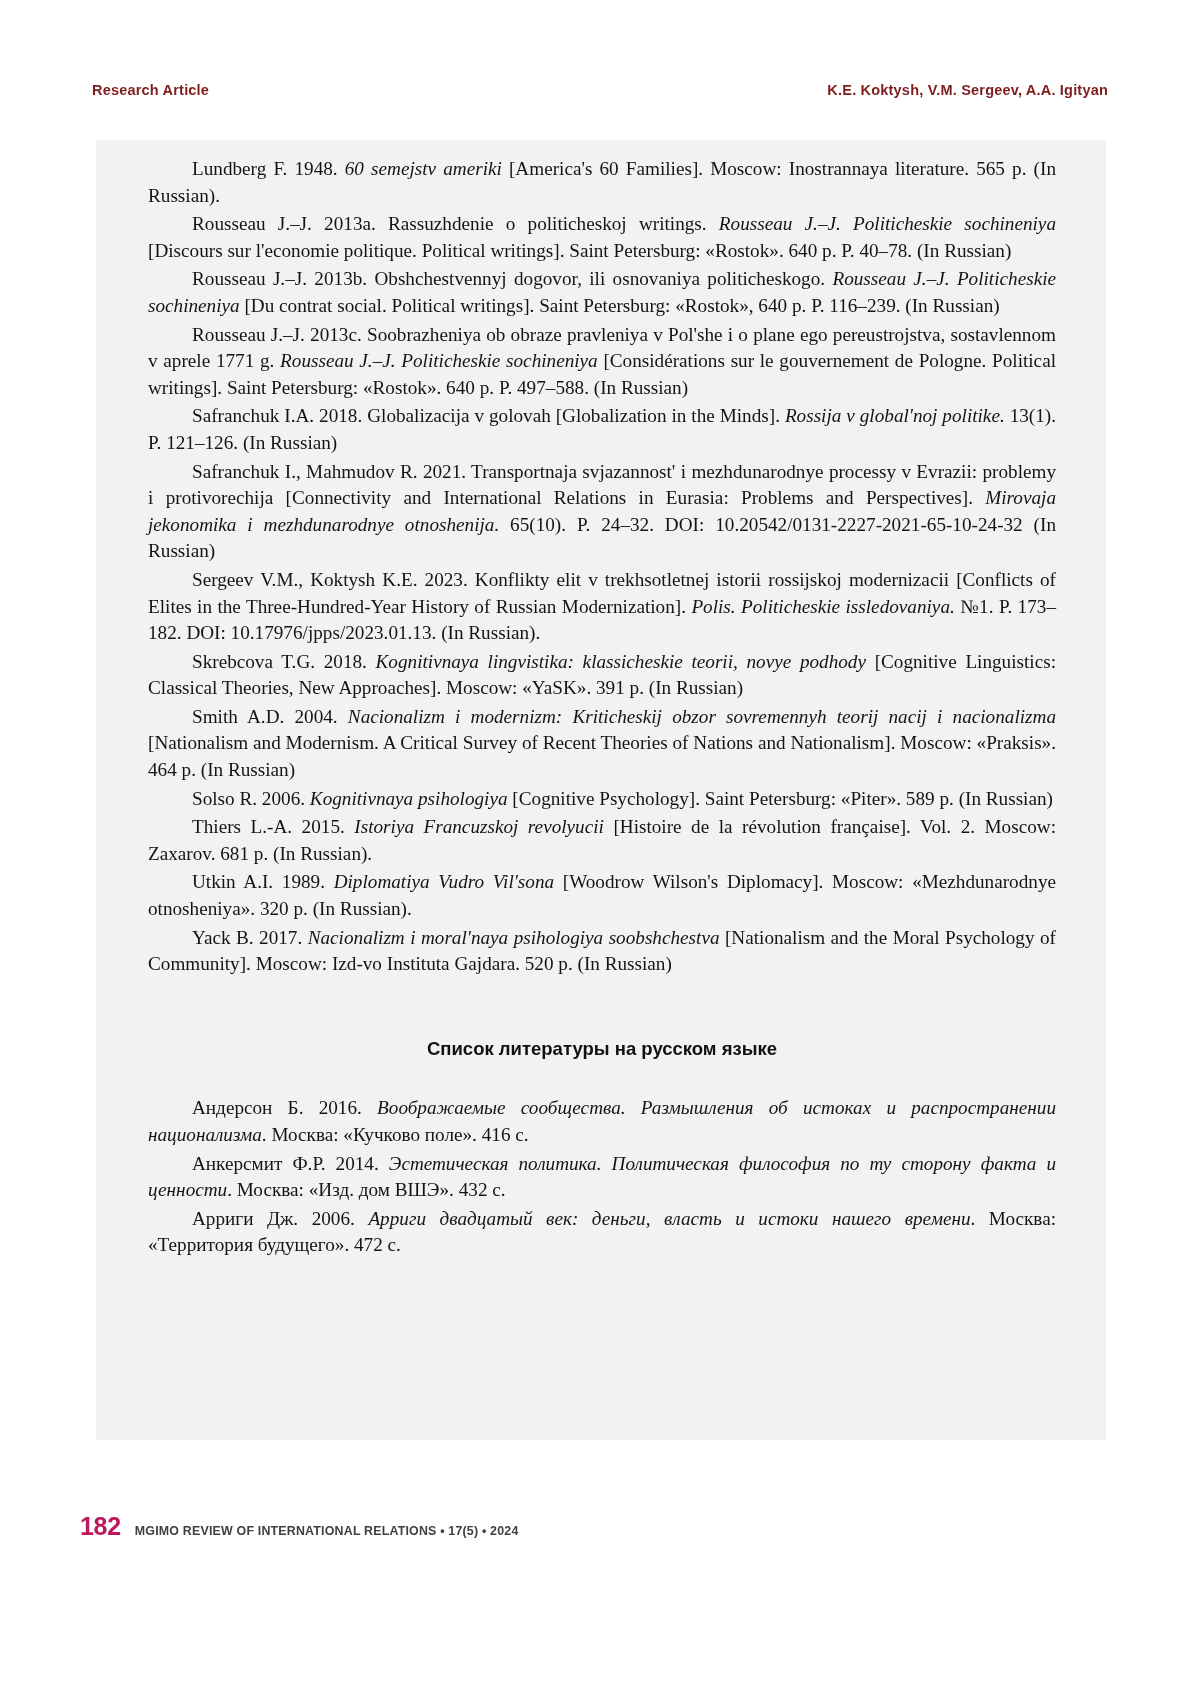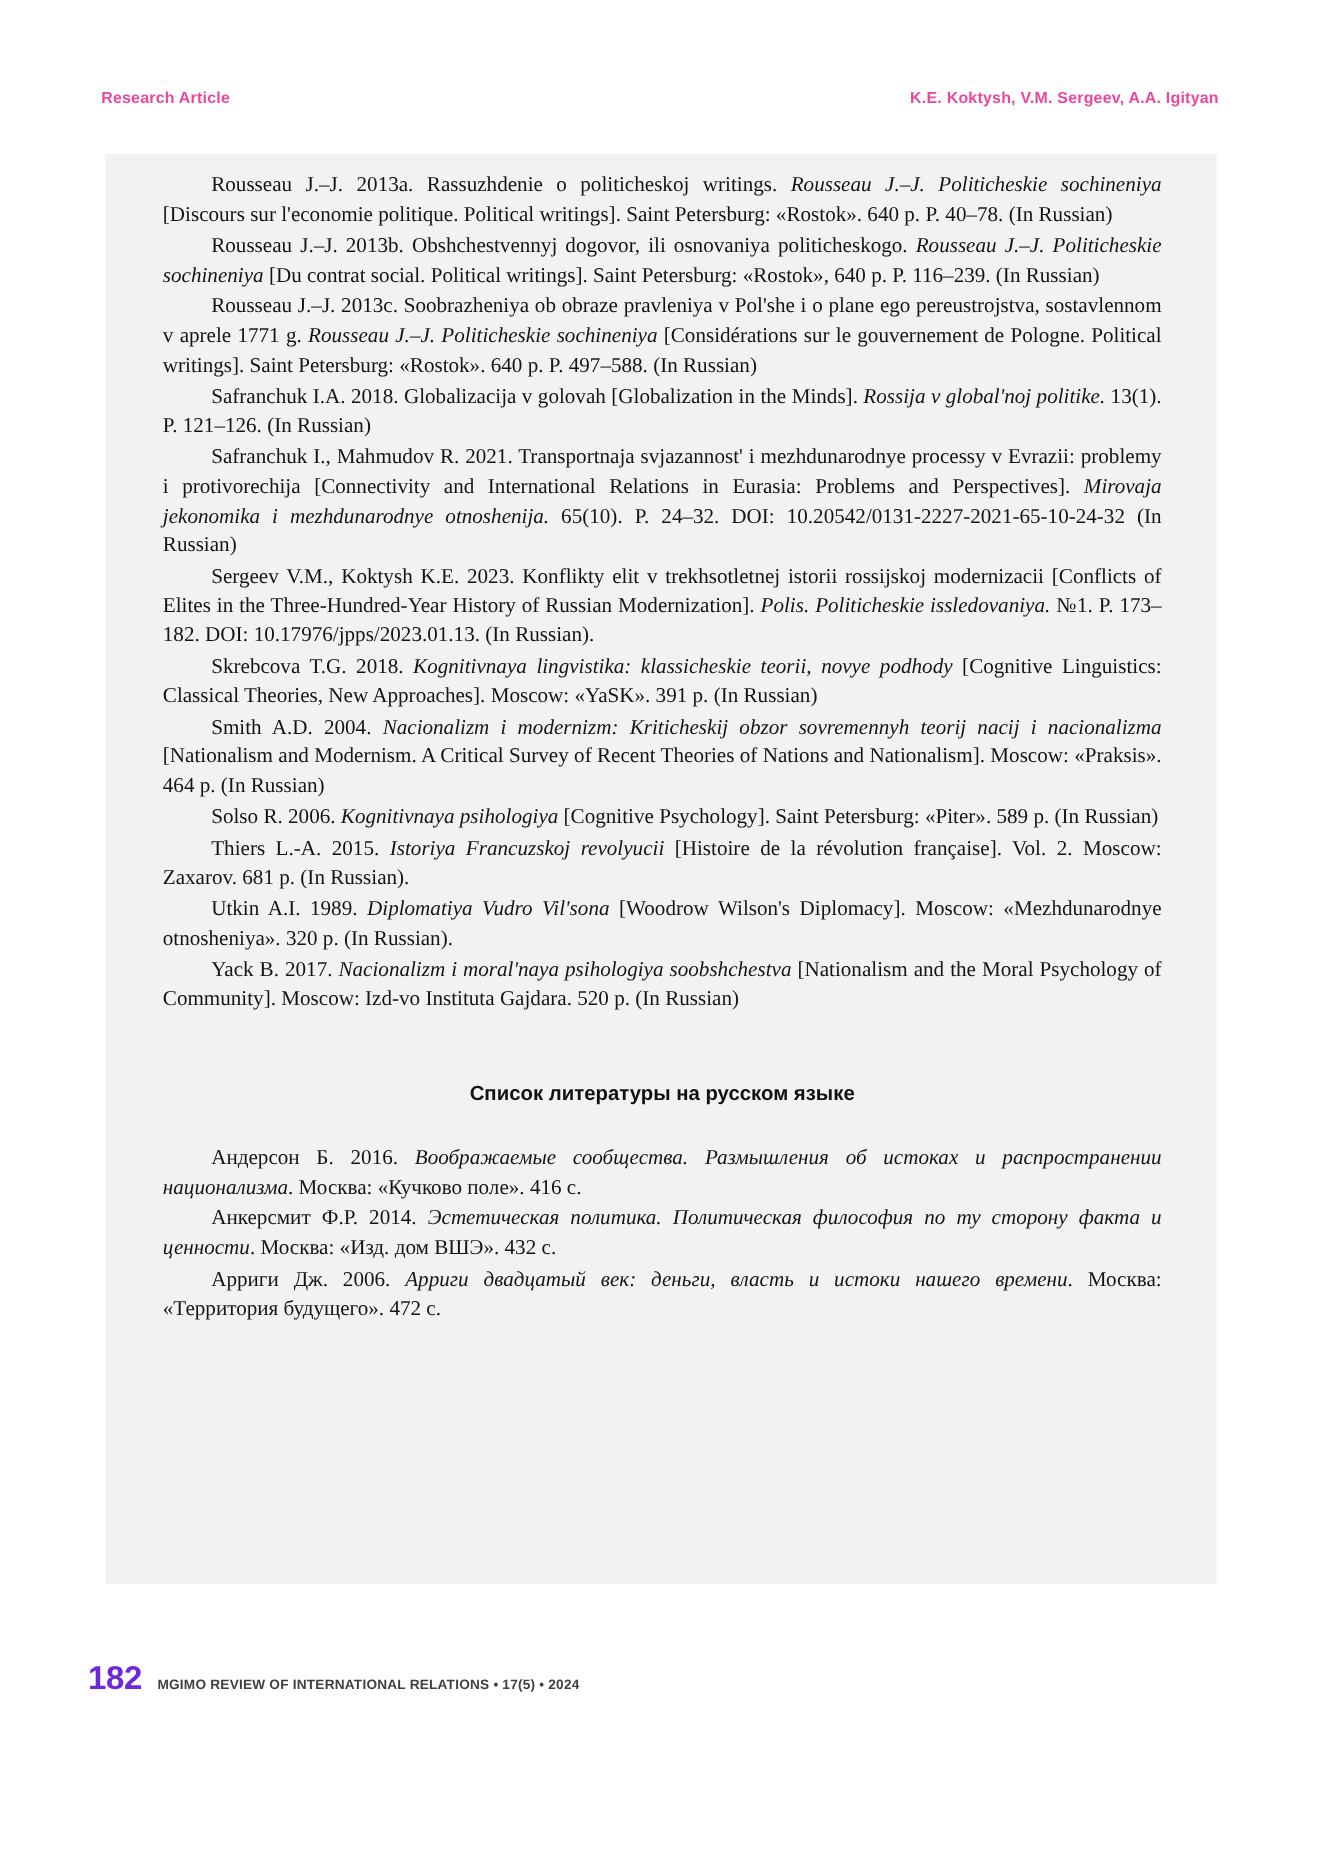--- a/index.html
+++ b/index.html
@@ -26,21 +26,21 @@
     left: 92px;
     top: 82px;
     width: 1016px;
     display: flex;
     justify-content: space-between;
     align-items: baseline;
     font-family: "Liberation Sans", sans-serif;
     font-size: 14.5px;
     font-weight: bold;
     letter-spacing: 0.2px;
-    color: #ec4899;
+    color: #7f1d1d;
   }
   .header .right {
     font-weight: bold;
   }
   .content-frame {
     position: absolute;
     left: 96px;
     top: 140px;
     width: 1010px;
     height: 1300px;
@@ -84,23 +84,23 @@
   .footer {
     position: absolute;
     left: 80px;
     top: 1488px;
     display: flex;
     align-items: baseline;
     gap: 14px;
     font-family: "Liberation Sans", sans-serif;
   }
   .footer .pageno {
-    font-size: 30px;
+    font-size: 25px;
     font-weight: bold;
-    color: #6d28d9;
+    color: #be185d;
     letter-spacing: -0.3px;
   }
   .footer .journal {
     font-size: 12.4px;
     font-weight: bold;
     letter-spacing: 0.2px;
     color: #404040;
     margin-top: 36px;
   }
 </style>
@@ -111,20 +111,21 @@
 
   <div class="header">
     <div class="left">Research  Article</div>
     <div class="right">K.E. Koktysh, V.M. Sergeev, A.A. Igityan</div>
   </div>
 
   <div class="content-frame"></div>
 
   <div class="content">
     <div id="refs-en">
+        <p class="ref"><span>Lundberg F. 1948. </span><span class="it">60 semejstv ameriki</span><span> [America's 60 Families]. Moscow: Inostrannaya literature. 565 p. (In Russian).</span></p>
         <p class="ref"><span>Rousseau J.–J. 2013a. Rassuzhdenie o politicheskoj writings. </span><span class="it">Rousseau J.–J. Politicheskie sochineniya</span><span> [Discours sur l'economie politique. Political writings]. Saint Petersburg: «Rostok». 640 p. P. 40–78. (In Russian)</span></p>
         <p class="ref"><span>Rousseau J.–J. 2013b. Obshchestvennyj dogovor, ili osnovaniya politicheskogo. </span><span class="it">Rousseau J.–J. Politicheskie sochineniya</span><span> [Du contrat social. Political writings]. Saint Petersburg: «Rostok», 640 p. P. 116–239. (In Russian)</span></p>
         <p class="ref"><span>Rousseau J.–J. 2013c. Soobrazheniya ob obraze pravleniya v Pol'she i o plane ego pereustrojstva, sostavlennom v aprele 1771 g. </span><span class="it">Rousseau J.–J. Politicheskie sochineniya</span><span> [Considérations sur le gouvernement de Pologne. Political writings]. Saint Petersburg: «Rostok». 640 p. P. 497–588. (In Russian)</span></p>
         <p class="ref"><span>Safranchuk I.A. 2018. Globalizacija v golovah [Globalization in the Minds]. </span><span class="it">Rossija v global'noj politike.</span><span> 13(1). P. 121–126. (In Russian)</span></p>
         <p class="ref"><span>Safranchuk I., Mahmudov R. 2021. Transportnaja svjazannost' i mezhdunarodnye processy v Evrazii: problemy i protivorechija [Connectivity and International Relations in Eurasia: Problems and Perspectives]. </span><span class="it">Mirovaja jekonomika i mezhdunarodnye otnoshenija.</span><span> 65(10). P. 24–32. DOI: 10.20542/0131-2227-2021-65-10-24-32 (In Russian)</span></p>
         <p class="ref"><span>Sergeev V.M., Koktysh K.E. 2023. Konflikty elit v trekhsotletnej istorii rossijskoj modernizacii [Conflicts of Elites in the Three-Hundred-Year History of Russian Modernization]. </span><span class="it">Polis. Politicheskie issledovaniya.</span><span> №1. P. 173–182. DOI: 10.17976/jpps/2023.01.13. (In Russian).</span></p>
         <p class="ref"><span>Skrebcova T.G. 2018. </span><span class="it">Kognitivnaya lingvistika: klassicheskie teorii, novye podhody</span><span> [Cognitive Linguistics: Classical Theories, New Approaches]. Moscow: «YaSK». 391 p. (In Russian)</span></p>
         <p class="ref"><span>Smith A.D. 2004. </span><span class="it">Nacionalizm i modernizm: Kriticheskij obzor sovremennyh teorij nacij i nacionalizma</span><span> [Nationalism and Modernism. A Critical Survey of Recent Theories of Nations and Nationalism]. Moscow: «Praksis». 464 p. (In Russian)</span></p>
         <p class="ref"><span>Solso R. 2006. </span><span class="it">Kognitivnaya psihologiya</span><span> [Cognitive Psychology]. Saint Petersburg: «Piter». 589 p. (In Russian)</span></p>
         <p class="ref"><span>Thiers L.-A. 2015. </span><span class="it">Istoriya Francuzskoj revolyucii</span><span> [Histoire de la révolution française]. Vol. 2. Moscow: Zaxarov. 681 p. (In Russian).</span></p>

